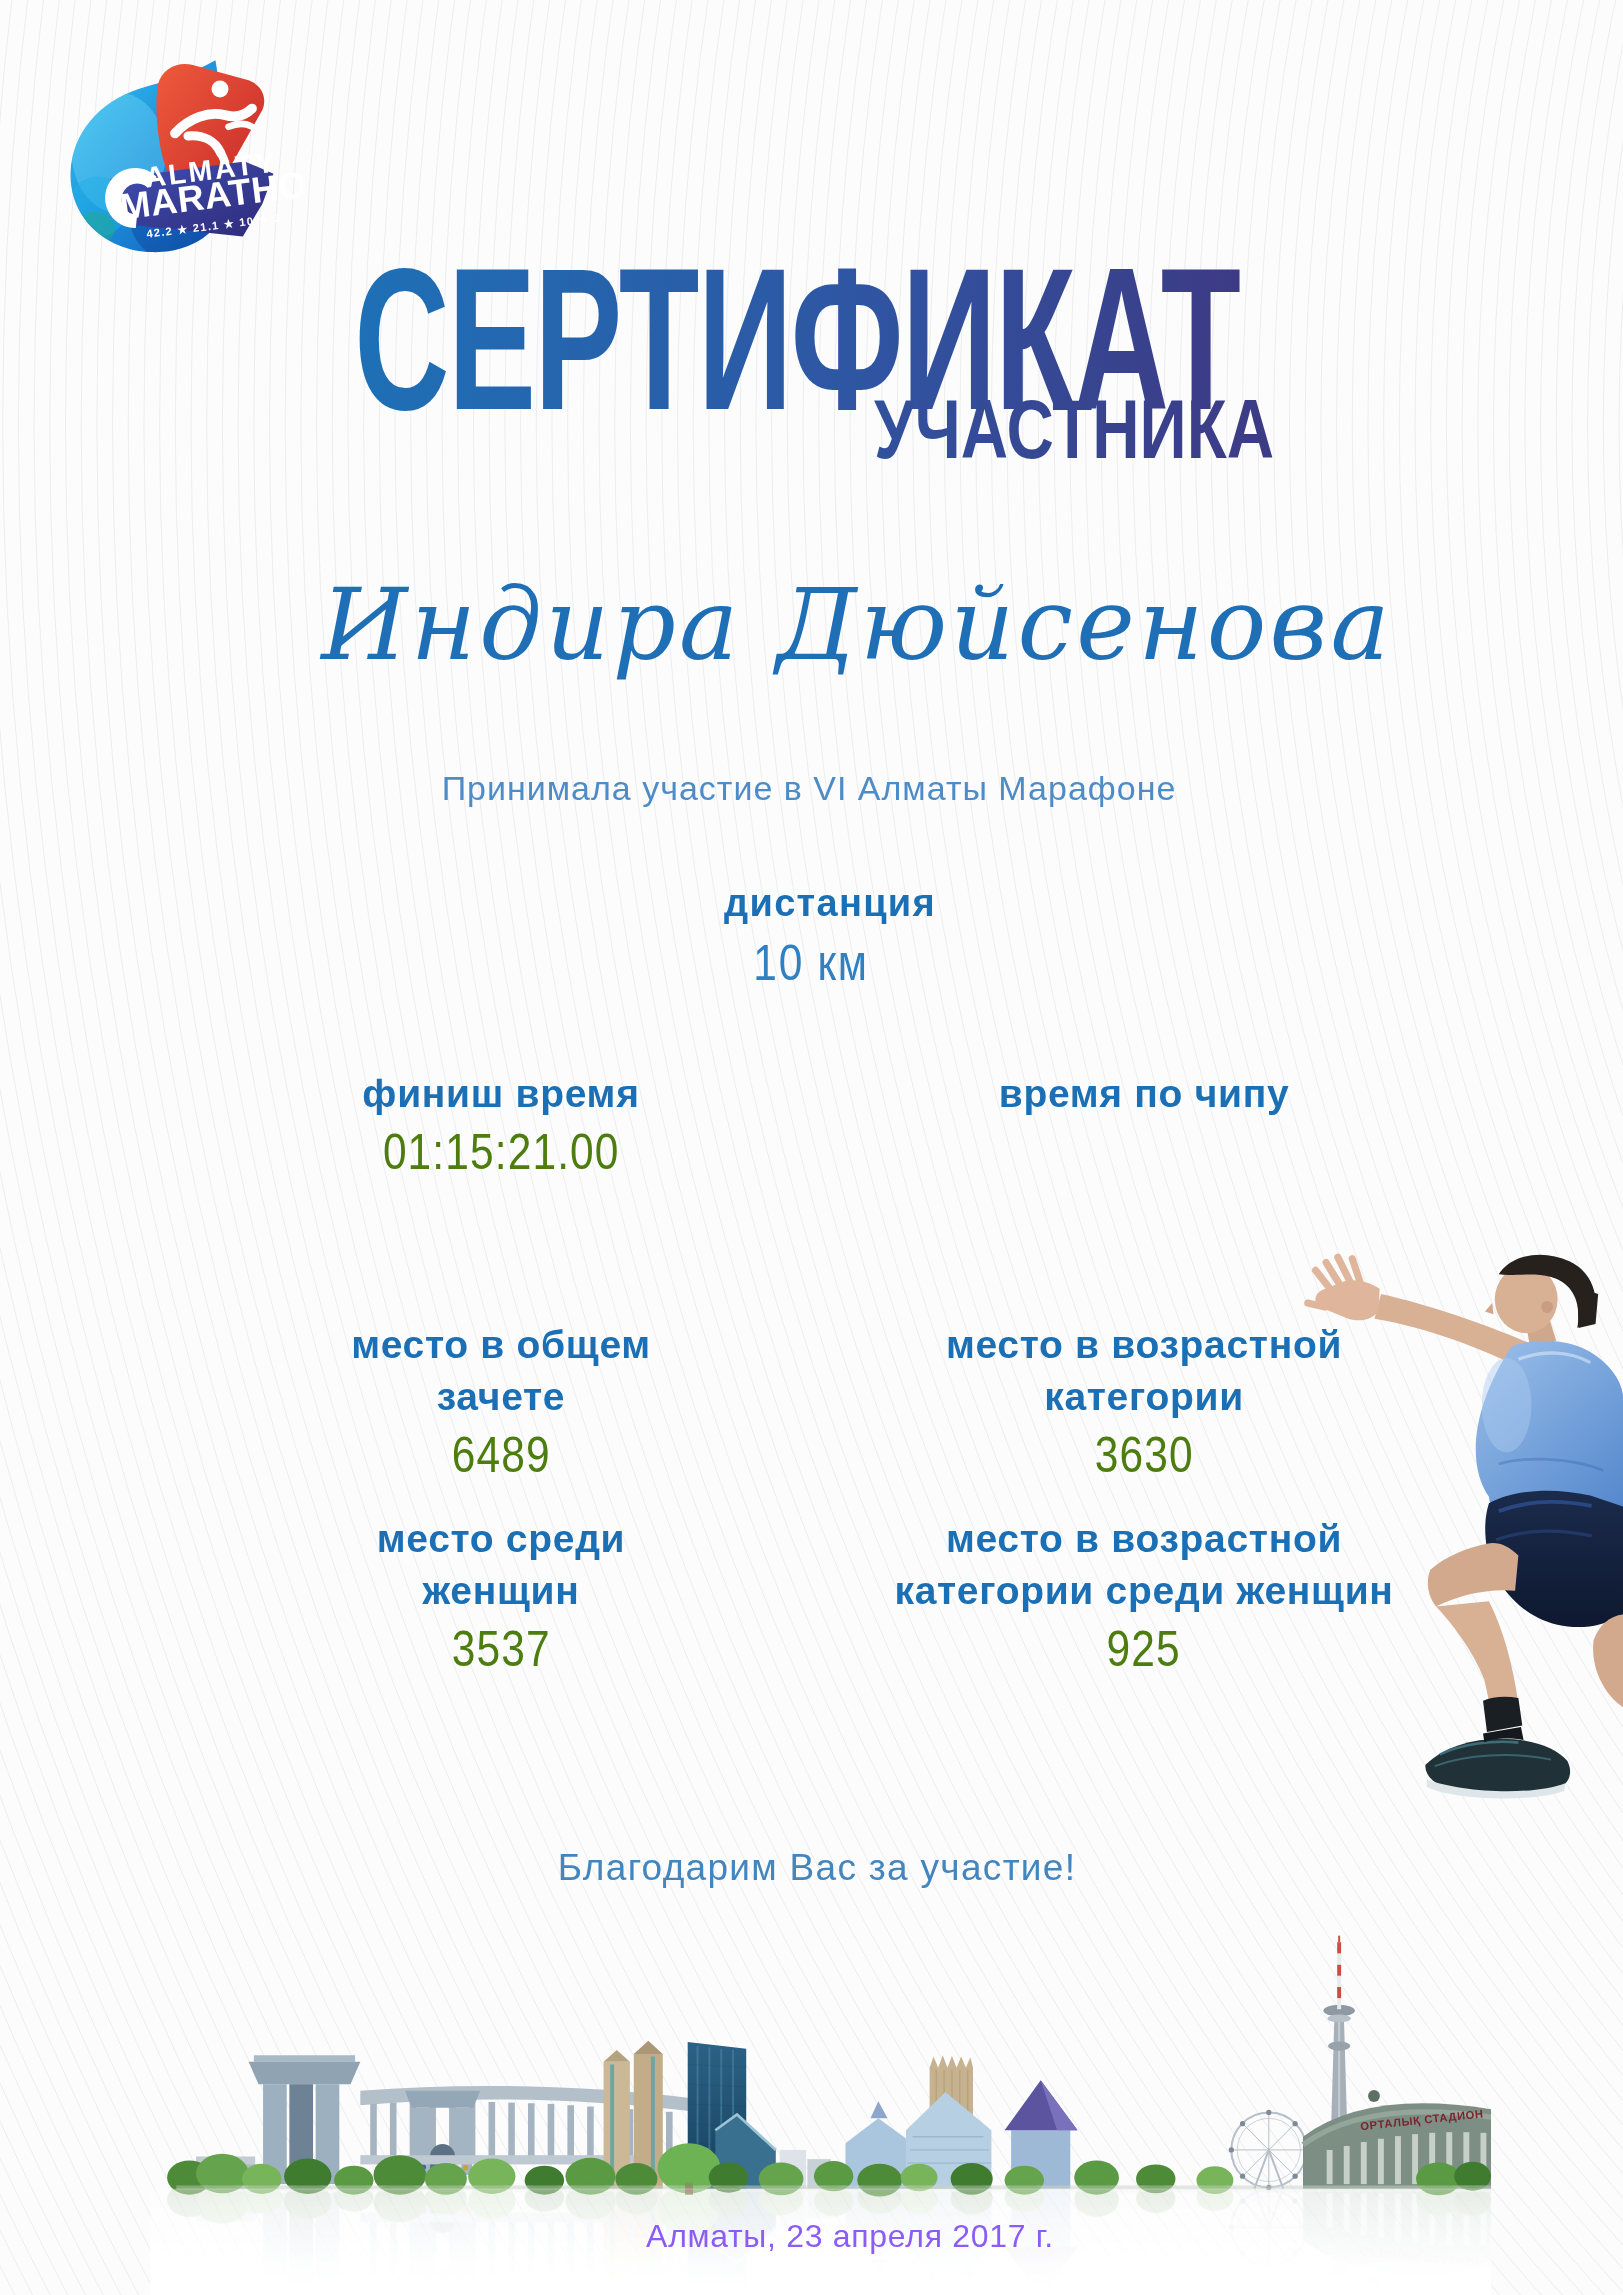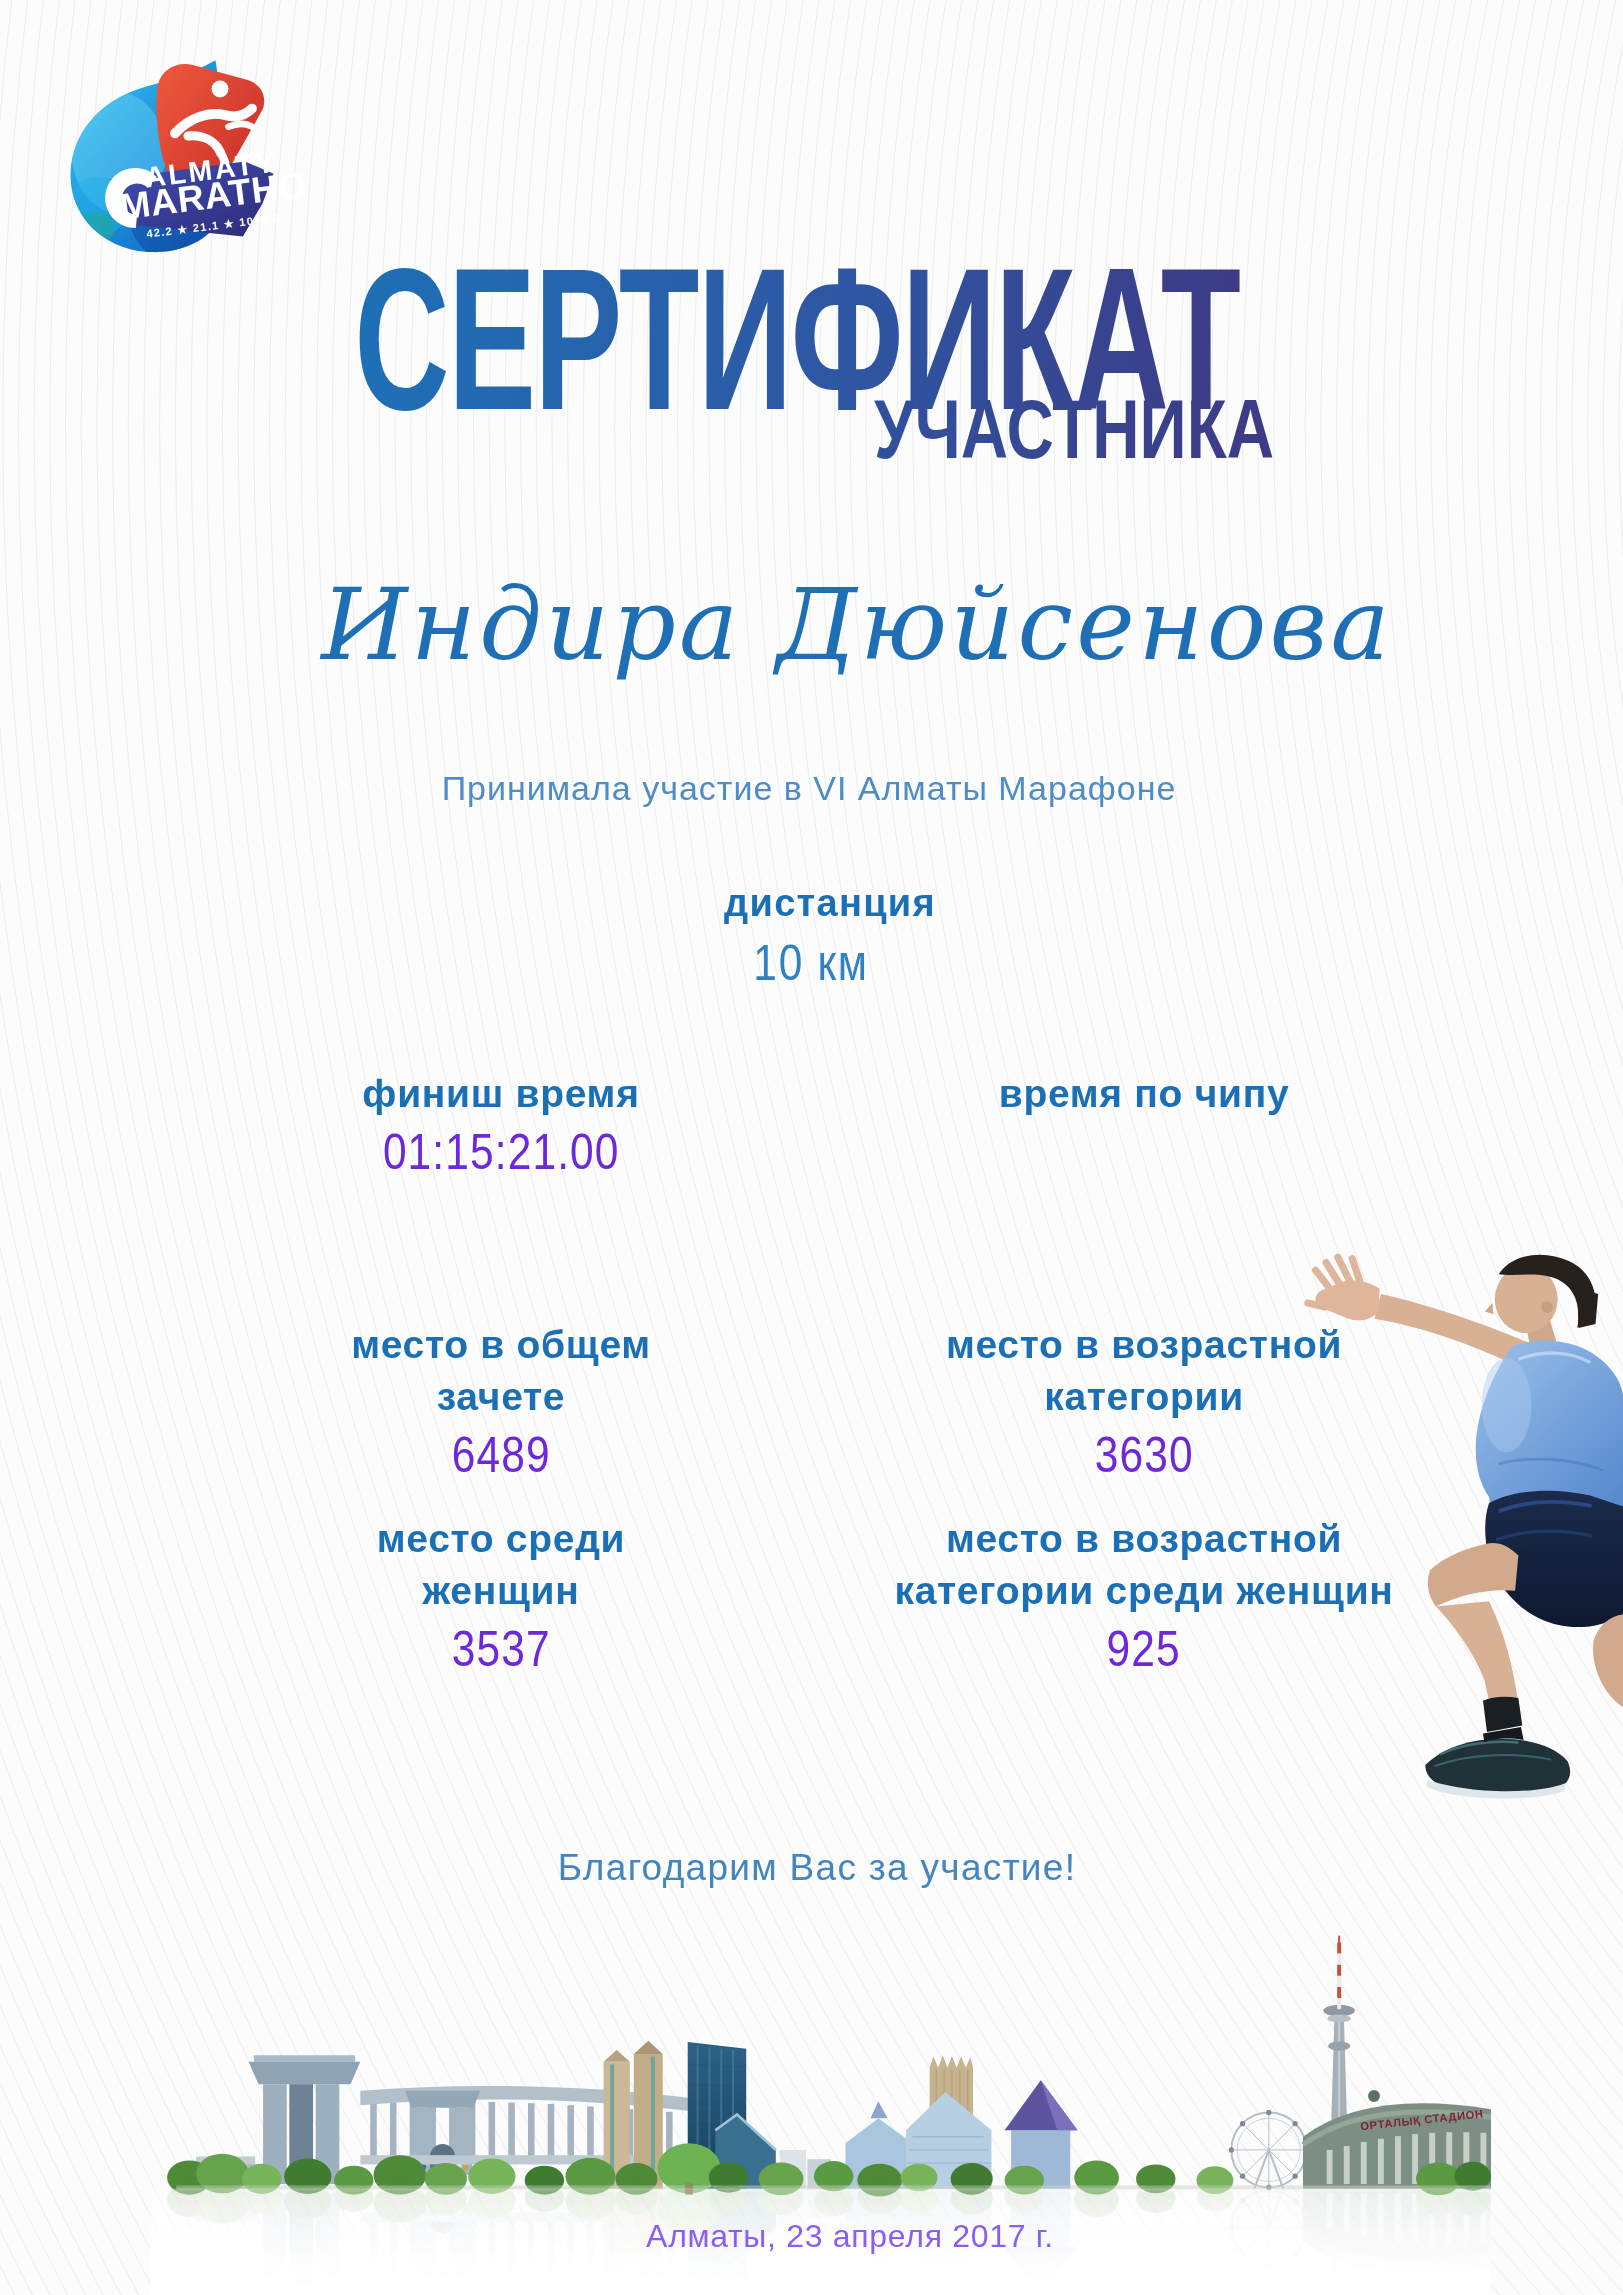--- a/index.html
+++ b/index.html
@@ -57,21 +57,21 @@
   .distance-value span{display:inline-block;transform:scaleX(.85);}
 
   .res-cell{
     position:absolute;z-index:2;width:628px;transform:translateX(-50%);
     text-align:center;
   }
   .res-label{
     font-size:39px;font-weight:700;color:#1b6fb4;letter-spacing:0.7px;
     line-height:52px;white-space:pre-line;
   }
-  .res-value{font-size:50px;color:#6d28d9;letter-spacing:1.3px;margin-top:2.6px;}
+  .res-value{font-size:50px;color:#4d7c0f;letter-spacing:1.3px;margin-top:2.6px;}
   .res-value span{display:inline-block;transform:scaleX(.85);}
   .c1{left:501px;} .c2{left:1144px;}
   .r1{top:1068px;} .r2{top:1271px;margin-top:48px;} .r3{top:1513px;}
 
   .thanks-line{
     left:817px;top:1847px;white-space:nowrap;transform:translateX(-50%);
     font-size:37px;color:#4385bd;letter-spacing:1.3px;
   }
 
   .runner{right:0;top:1248px;width:327px;height:568px;z-index:3;}

